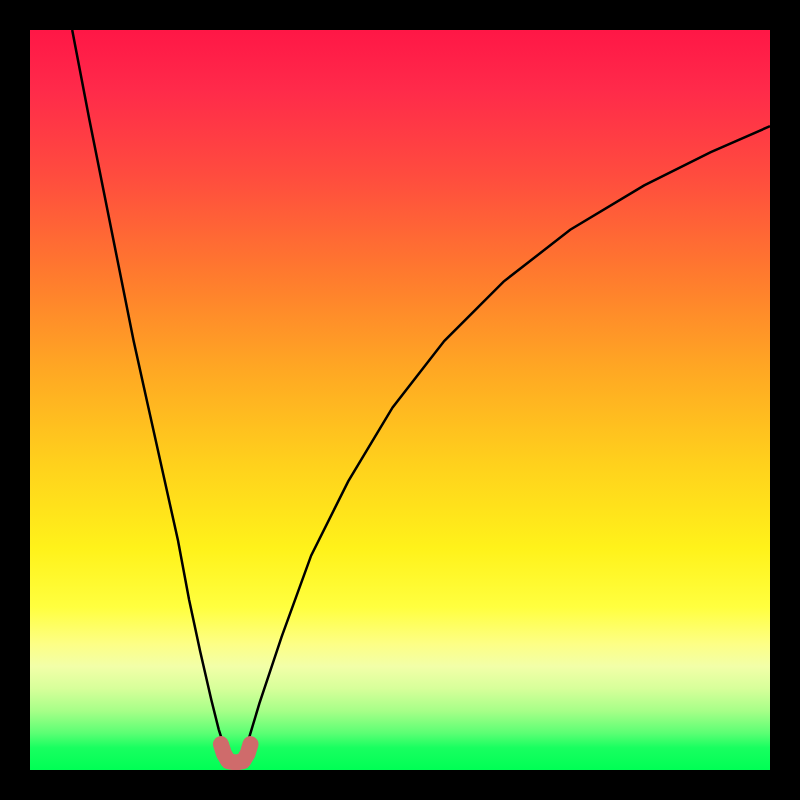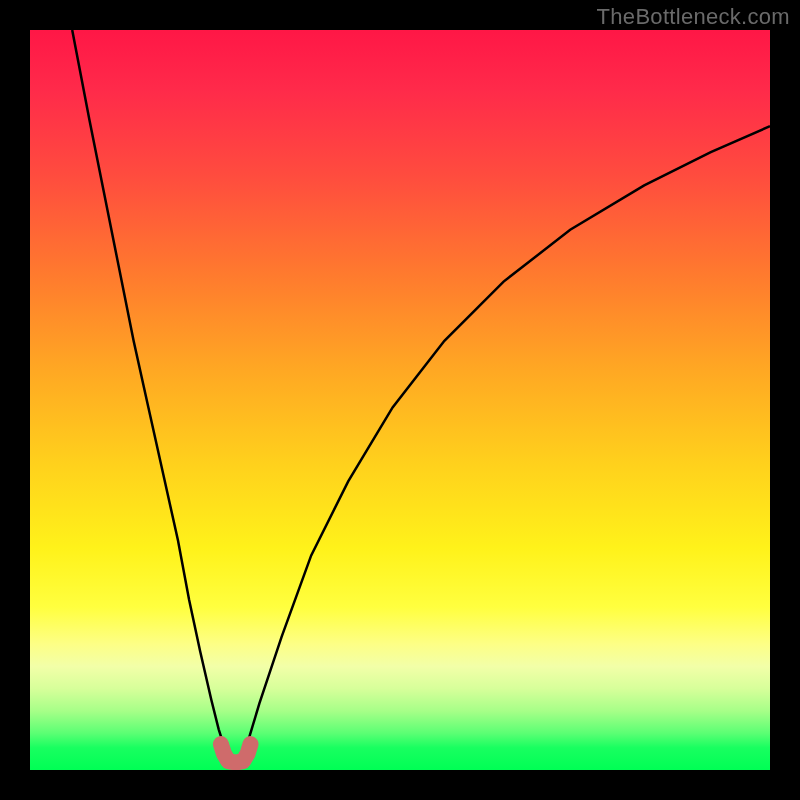--- a/index.html
+++ b/index.html
@@ -65,14 +65,13 @@
 <body>
 
 <div class="frame">
   <div class="plot">
     <svg class="curve" viewBox="0 0 740 740" preserveAspectRatio="none">
       <path id="path-left" fill="none" stroke="#000" stroke-width="2.5" d="M42.2 0.0 L59.2 88.8 L74.0 162.8 L88.8 236.8 L103.6 310.8 L118.4 377.4 L133.2 444.0 L148.0 510.6 L159.1 569.8 L170.2 621.6 L181.3 669.7 L188.7 699.3 L194.6 717.8 L198.3 726.7"></path>
       <path id="path-right" fill="none" stroke="#000" stroke-width="2.5" d="M213.1 726.7 L218.3 710.4 L229.4 673.4 L251.6 606.8 L281.2 525.4 L318.2 451.4 L362.6 377.4 L414.4 310.8 L473.6 251.6 L540.2 199.8 L614.2 155.4 L680.8 122.1 L740.0 96.2"></path>
       <path id="path-bump" fill="none" stroke="#cf6b6b" stroke-width="16" stroke-linecap="round" stroke-linejoin="round" d="M190.9 714.1 L193.9 723.7 L198.3 731.1 L205.7 732.6 L213.1 731.1 L217.6 723.7 L220.5 714.1"></path>
     </svg>
   </div>
-  <div class="watermark">TheBottleneck.com</div>
 </div>
 
 </body></html>

